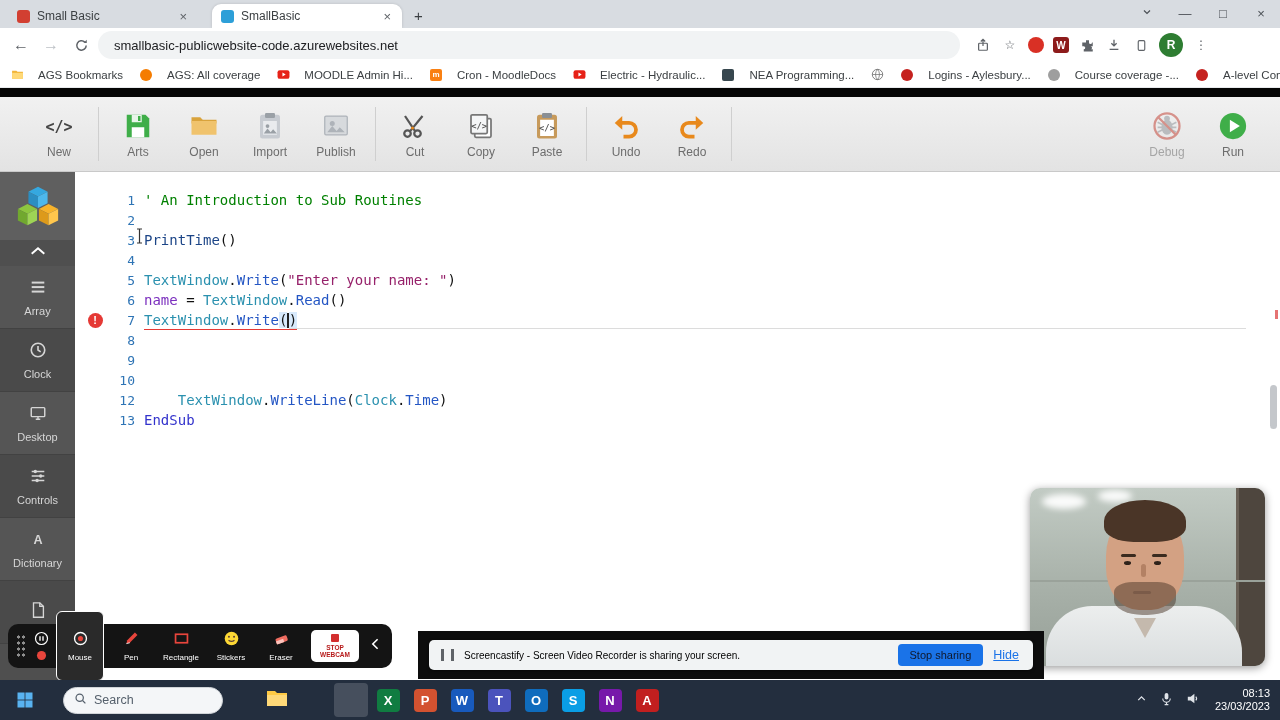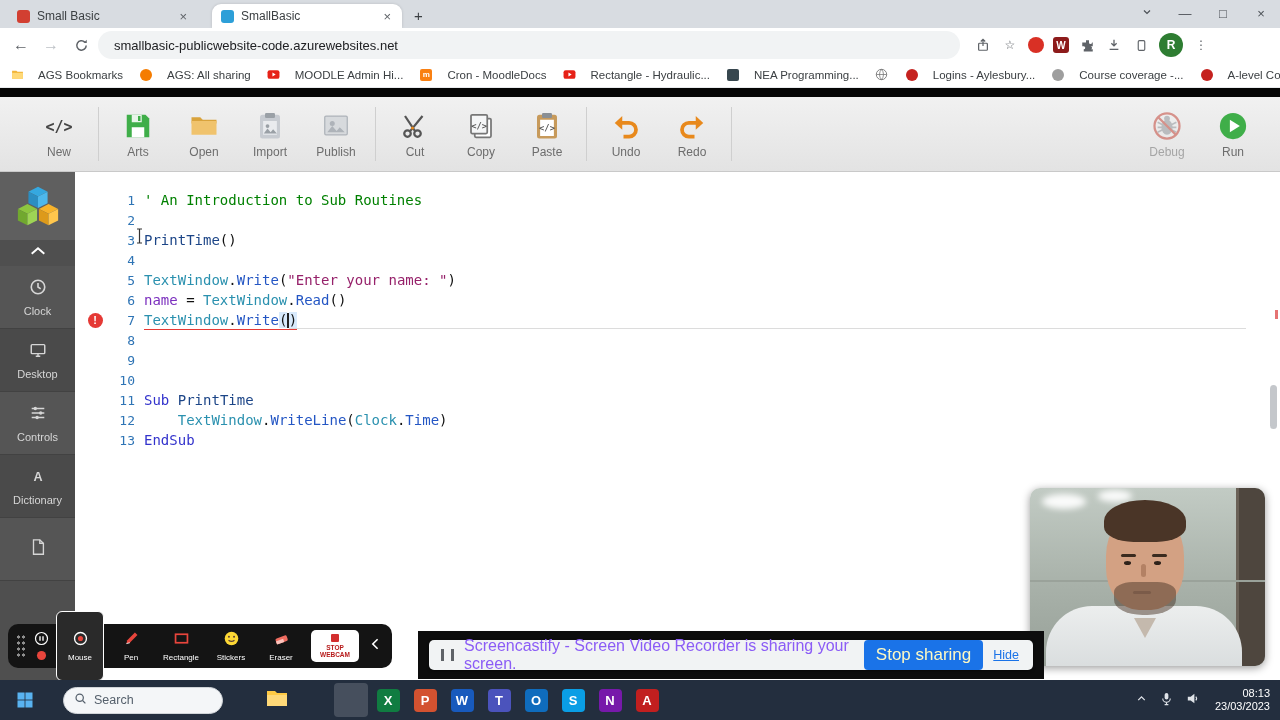--- a/index.html
+++ b/index.html
@@ -107,22 +107,22 @@
   .sc-tool.selected{border:1px solid #fff;border-radius:6px;background:#2a2a2a;}
   #sc-stopcam{width:48px;height:32px;background:#fff;border-radius:5px;display:flex;flex-direction:column;align-items:center;justify-content:center;gap:2px;}
   #sc-stopcam .sq{width:8px;height:8px;background:#d32f2f;border-radius:1px;}
   #sc-stopcam .lbl{font-size:6.5px;font-weight:bold;color:#b71c1c;text-align:center;line-height:1.1;width:44px;}
   #sc-collapse{margin-left:2px;}
 
   
   #notif-wrap{position:absolute;left:418px;top:631px;width:626px;height:48px;background:#0d0d0d;z-index:35;display:flex;align-items:center;justify-content:center;}
   #notif{width:604px;height:30px;background:#f1f3f4;border-radius:5px;display:flex;align-items:center;padding:0 12px;box-sizing:border-box;gap:10px;box-shadow:0 1px 3px rgba(0,0,0,.5);}
   #notif-pause{width:7px;height:12px;border-left:3px solid #5f6368;border-right:3px solid #5f6368;}
-  #notif-msg{font-size:16px;color:#8b5cf6;flex:1;}
-  #notif-stop{background:#1a73e8;color:#fef9c3;font-size:17px;border-radius:4px;padding:5px 12px;}
+  #notif-msg{font-size:10px;color:#000000;flex:1;}
+  #notif-stop{background:#1a73e8;color:#0f172a;font-size:11px;border-radius:4px;padding:5px 12px;}
   #notif-hide{color:#1a73e8;font-size:12.5px;text-decoration:underline;margin-right:2px;}
 
   
   #taskbar{position:absolute;left:0;top:680px;width:1280px;height:40px;background:#232e3e;z-index:50;display:flex;align-items:center;padding:0 10px;box-sizing:border-box;gap:23px;}
   #start-btn{width:30px;height:30px;display:flex;align-items:center;justify-content:center;}
   #tb-search{width:160px;height:27px;background:#f4f6f8;border:1px solid #d0d4d8;border-radius:14px;display:flex;align-items:center;gap:7px;padding:0 10px;box-sizing:border-box;margin-right:14px;}
   #tb-search span{font-size:12.5px;color:#55606c;}
   .tb-app{width:34px;height:34px;display:flex;align-items:center;justify-content:center;border-radius:4px;}
   .tb-app.active{background:rgba(255,255,255,.16);}
   .tb-app svg{width:24px;height:24px;}
@@ -210,21 +210,21 @@
               <path d="M2 5h8l2 2h10v13H2z" fill="#f2b53a"></path>
               <path d="M2 9h20v11H2z" fill="#ffd978"></path>
             </svg>
           </span>
           <span class="bm-label">AGS Bookmarks</span>
         </div>
         <div class="bm-item">
           <span class="bm-ic">
             <span class="bm-dot" style="background:#f57c00;"></span>
           </span>
-          <span class="bm-label">AGS: All sharing</span>
+          <span class="bm-label">AGS: All coverage</span>
         </div>
         <div class="bm-item">
           <span class="bm-ic">
             <svg width="13" height="13" viewBox="0 0 24 24">
               <rect x="1" y="4" width="22" height="16" rx="4" fill="#e62117"></rect>
               <path d="M10 8.5l6 3.5-6 3.5z" fill="#fff"></path>
             </svg>
           </span>
           <span class="bm-label">MOODLE Admin Hi...</span>
         </div>
@@ -234,21 +234,21 @@
           </span>
           <span class="bm-label">Cron - MoodleDocs</span>
         </div>
         <div class="bm-item">
           <span class="bm-ic">
             <svg width="13" height="13" viewBox="0 0 24 24">
               <rect x="1" y="4" width="22" height="16" rx="4" fill="#e62117"></rect>
               <path d="M10 8.5l6 3.5-6 3.5z" fill="#fff"></path>
             </svg>
           </span>
-          <span class="bm-label">Rectangle - Hydraulic...</span>
+          <span class="bm-label">Electric - Hydraulic...</span>
         </div>
         <div class="bm-item">
           <span class="bm-ic">
             <span class="bm-sq" style="background:#37474f;"></span>
           </span>
           <span class="bm-label">NEA Programming...</span>
         </div>
         <div class="bm-item">
           <span class="bm-ic">
             <svg width="13" height="13" viewBox="0 0 20 20">
@@ -435,20 +435,28 @@
       </svg>
     </div>
     <div id="sb-collapse">
       <span><svg width="18" height="14" viewBox="0 0 20 14">
             <path d="M3 10l7-6 7 6" stroke="#fff" stroke-width="2.2" fill="none"></path>
           </svg></span>
     </div>
     <div id="sidebar-items">
         <div class="sb-item">
           <span class="sb-ic"><svg viewBox="0 0 20 20">
+              <rect x="3" y="4" width="14" height="2.2" fill="#d6d6d6"></rect>
+              <rect x="3" y="9" width="14" height="2.2" fill="#d6d6d6"></rect>
+              <rect x="3" y="14" width="14" height="2.2" fill="#d6d6d6"></rect>
+            </svg></span>
+          <span class="sb-label">Array</span>
+        </div>
+        <div class="sb-item">
+          <span class="sb-ic"><svg viewBox="0 0 20 20">
               <circle cx="10" cy="10" r="7.5" fill="none" stroke="#d6d6d6" stroke-width="1.8"></circle>
               <path d="M10 5.5V10l3 2" stroke="#d6d6d6" stroke-width="1.8" fill="none"></path>
             </svg></span>
           <span class="sb-label">Clock</span>
         </div>
         <div class="sb-item">
           <span class="sb-ic"><svg viewBox="0 0 20 20">
               <rect x="2.5" y="4" width="15" height="10" rx="1" fill="none" stroke="#d6d6d6" stroke-width="1.6"></rect>
               <path d="M7.5 17h5M10 14v3" stroke="#d6d6d6" stroke-width="1.6"></path>
             </svg></span>
@@ -524,25 +532,20 @@
         </div>
         <div class="ed-row">
           <span class="g-ic"></span>
           <span class="g-num">9</span>
           <span class="code"></span>
         </div>
         <div class="ed-row">
           <span class="g-ic"></span>
           <span class="g-num">10</span>
           <span class="code"></span>
-        </div>
-        <div class="ed-row">
-          <span class="g-ic"></span>
-          <span class="g-num">11</span>
-          <span class="code"><span class="tok tok-keyword">Sub</span><span class="tok tok-plain"> </span><span class="tok tok-identifier">PrintTime</span></span>
         </div>
         <div class="ed-row">
           <span class="g-ic"></span>
           <span class="g-num">12</span>
           <span class="code"><span class="tok tok-plain">    </span><span class="tok tok-class">TextWindow</span><span class="tok tok-plain">.</span><span class="tok tok-method">WriteLine</span><span class="tok tok-plain">(</span><span class="tok tok-class">Clock</span><span class="tok tok-plain">.</span><span class="tok tok-method">Time</span><span class="tok tok-plain">)</span></span>
         </div>
         <div class="ed-row">
           <span class="g-ic"></span>
           <span class="g-num">13</span>
           <span class="code"><span class="tok tok-keyword">EndSub</span></span>

